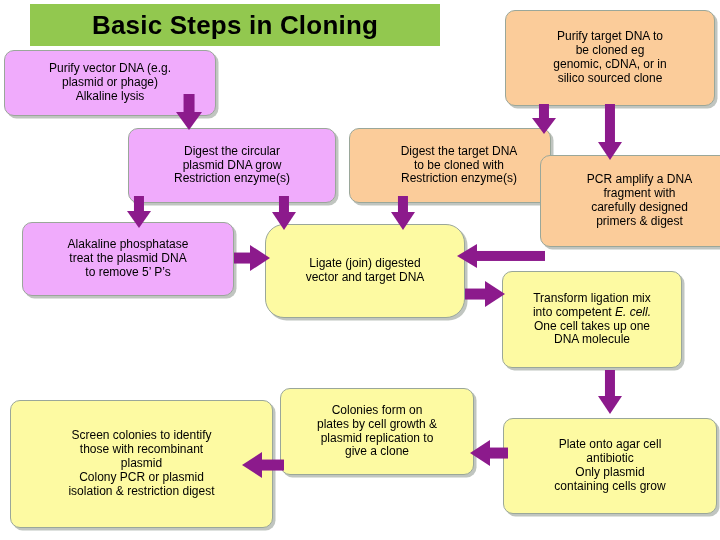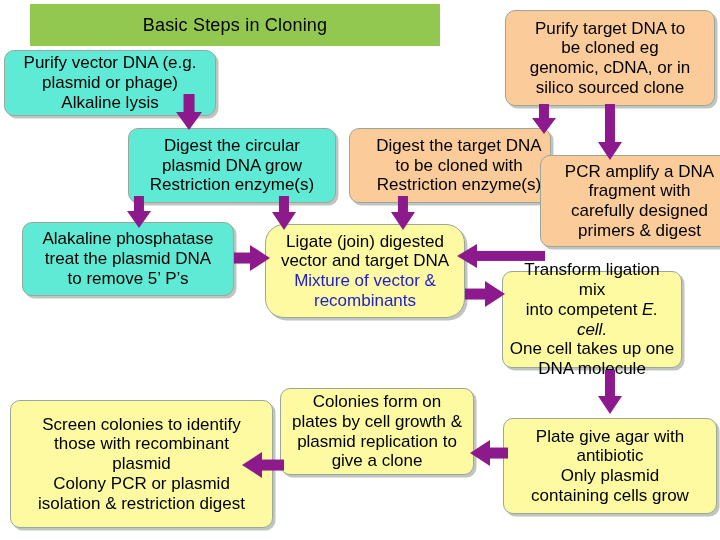--- a/index.html
+++ b/index.html
@@ -18,49 +18,49 @@
 
   
   .title-banner {
     position: absolute;
     background: #92C84F;
     display: flex;
     align-items: center;
     justify-content: center;
   }
   .title-banner .title-text {
-    font-size: 18px;
-    font-weight: normal;
+    font-size: 26px;
+    font-weight: bold;
     color: #000000;
     letter-spacing: 0.2px;
     white-space: nowrap;
   }
 
   
   .box {
     position: absolute;
     box-sizing: border-box;
     border: 1.5px solid #9aa79a;
     border-radius: 10px;
     display: flex;
     align-items: center;
     justify-content: center;
     text-align: center;
     padding: 3px 6px;
     box-shadow: 2.5px 2.5px 0 rgba(140,150,140,0.55);
   }
   .box .label {
-    font-size: 17px;
+    font-size: 12px;
     line-height: 1.16;
     color: #000000;
     font-weight: normal;
     white-space: pre-line;
     width: 100%;
   }
-  .box.teal  { background: #5eead4; }
+  .box.teal  { background: #f0abfc; }
   .box.peach { background: #FBCC9A; }
   .box.yellow{ background: #FDFAA2; }
 
   .sub-blue {
     color: #2222CC;
     display: block;
   }
   .ital { font-style: italic; }
 
   
@@ -151,31 +151,30 @@
 primers &amp; digest</div>
       </div>
       <div class="box teal" style="left: 22px; top: 222px; width: 212px; height: 74px;">
         <div class="label">Alakaline phosphatase
 treat the plasmid DNA
 to remove 5’ P’s</div>
       </div>
       <div class="box yellow" style="left: 265px; top: 224px; width: 200px; height: 94px; border-radius: 19px;">
         <div class="label"><span>Ligate (join) digested
 vector and target DNA
-</span><span class="sub-blue">Mixture of vector &amp;
-recombinants</span></div>
+</span></div>
       </div>
       <div class="box yellow" style="left: 502px; top: 271px; width: 180px; height: 97px;">
         <div class="label"><span>Transform ligation mix
 into competent </span><span class="ital">E. cell.</span><span>
 One cell takes up one
 DNA molecule</span></div>
       </div>
       <div class="box yellow" style="left: 503px; top: 418px; width: 214px; height: 96px;">
-        <div class="label">Plate give agar with
+        <div class="label">Plate onto agar cell
 antibiotic
 Only plasmid
 containing cells grow</div>
       </div>
       <div class="box yellow" style="left: 280px; top: 388px; width: 194px; height: 87px;">
         <div class="label">Colonies form on
 plates by cell growth &amp;
 plasmid replication to
 give a clone</div>
       </div>

